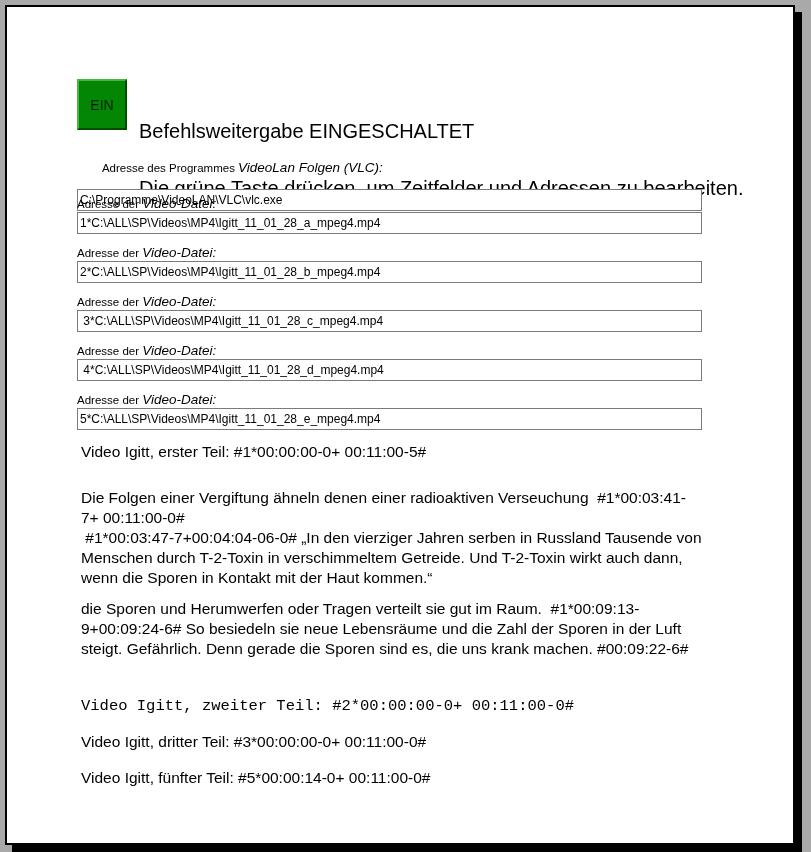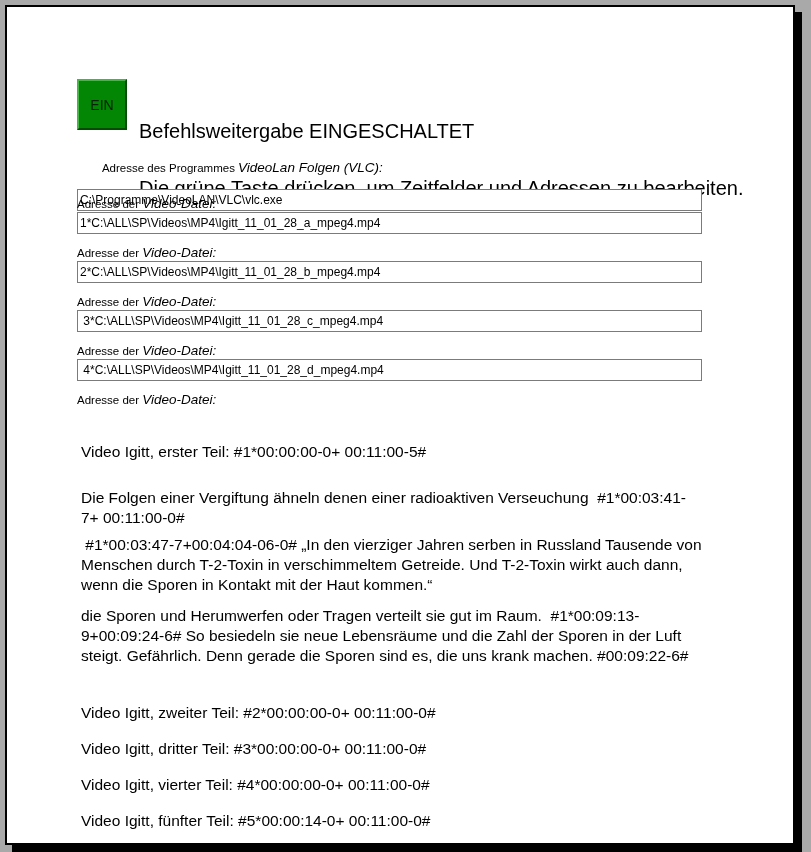--- a/index.html
+++ b/index.html
@@ -87,23 +87,23 @@
     position: absolute;
     left: 74px; top: 435px;
     width: 676px;
     font-size: 15.5px;
     line-height: 20px;
     color: #000;
   }
   .para { margin: 0; }
   .line { white-space: pre; }
   #paragraphs .para:nth-child(2) { margin-top: 26px; }
-  #paragraphs .para:nth-child(3) { margin-top: 7px; }
+  #paragraphs .para:nth-child(3) { margin-top: 0; }
   #paragraphs .para:nth-child(4) { margin-top: 11px; }
-  #paragraphs .para:nth-child(5) { margin-top: 37px; }
+  #paragraphs .para:nth-child(5) { margin-top: 37px; font-family: Liberation Mono, monospace; }
   #paragraphs .para:nth-child(6),
   #paragraphs .para:nth-child(7),
   #paragraphs .para:nth-child(8) { margin-top: 16px; }
 </style>
 </head>
 <body>
 
 <div class="screen">
   <div class="page">
 
@@ -133,20 +133,21 @@
         <div class="field">
           <div class="field-label"><span class="label-small">Adresse der </span><span class="label-italic">Video-Datei:</span></div>
           <input class="text-input" type="text" value=" 3*C:\ALL\SP\Videos\MP4\Igitt_11_01_28_c_mpeg4.mp4" style="">
         </div>
         <div class="field">
           <div class="field-label"><span class="label-small">Adresse der </span><span class="label-italic">Video-Datei:</span></div>
           <input class="text-input" type="text" value=" 4*C:\ALL\SP\Videos\MP4\Igitt_11_01_28_d_mpeg4.mp4" style="">
         </div>
         <div class="field">
           <div class="field-label"><span class="label-small">Adresse der </span><span class="label-italic">Video-Datei:</span></div>
+          <input class="text-input" type="text" value="5*C:\ALL\SP\Videos\MP4\Igitt_11_01_28_e_mpeg4.mp4" style="">
         </div>
       </div>
 
     <div id="paragraphs">
         <div class="para">
           <div class="line">Video Igitt, erster Teil: #1*00:00:00-0+ 00:11:00-5#</div>
         </div>
         <div class="para">
           <div class="line">Die Folgen einer Vergiftung ähneln denen einer radioaktiven Verseuchung  #1*00:03:41-</div>
           <div class="line">7+ 00:11:00-0#</div>
@@ -161,21 +162,18 @@
           <div class="line">9+00:09:24-6# So besiedeln sie neue Lebensräume und die Zahl der Sporen in der Luft</div>
           <div class="line">steigt. Gefährlich. Denn gerade die Sporen sind es, die uns krank machen. #00:09:22-6#</div>
         </div>
         <div class="para">
           <div class="line">Video Igitt, zweiter Teil: #2*00:00:00-0+ 00:11:00-0#</div>
         </div>
         <div class="para">
           <div class="line">Video Igitt, dritter Teil: #3*00:00:00-0+ 00:11:00-0#</div>
         </div>
         <div class="para">
-          <div class="line">Video Igitt, vierter Teil: #4*00:00:00-0+ 00:11:00-0#</div>
-        </div>
-        <div class="para">
           <div class="line">Video Igitt, fünfter Teil: #5*00:00:14-0+ 00:11:00-0#</div>
         </div>
       </div>
 
   </div>
 </div>
 
 </body></html>

